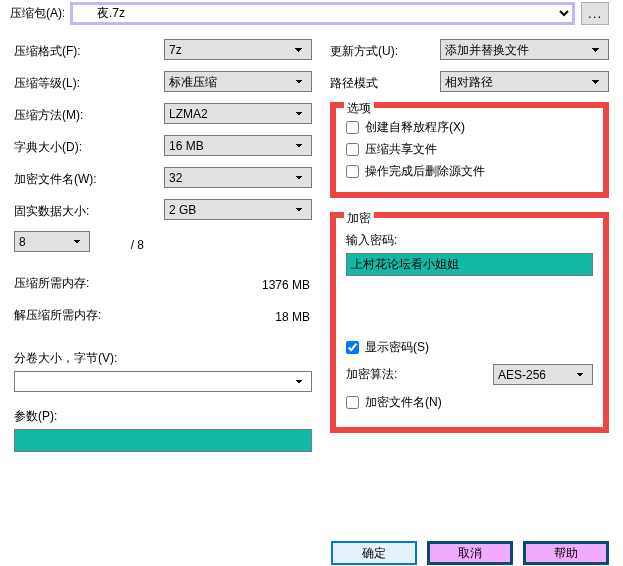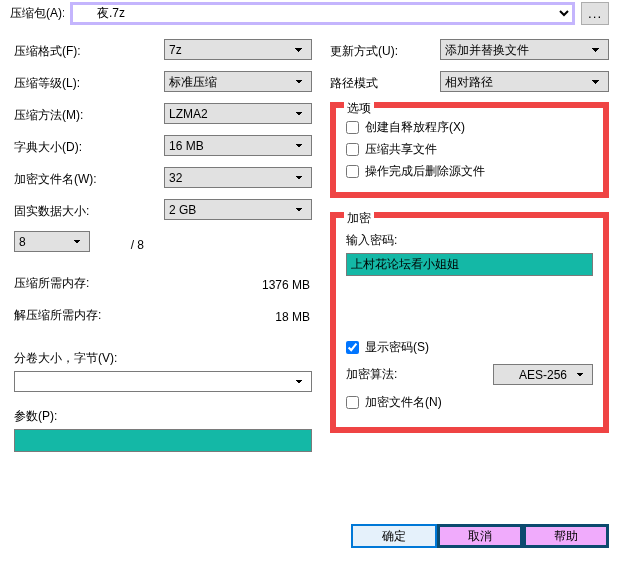--- a/index.html
+++ b/index.html
@@ -125,43 +125,42 @@
     border: 1px solid #7a7a7a;
     background: #e1e1e1;
     font: inherit;
     padding: 0 4px;
     appearance: none;
     background-image: linear-gradient(45deg, transparent 50%, #000 50%),
                       linear-gradient(135deg, #000 50%, transparent 50%);
     background-position: calc(100% - 12px) 8px, calc(100% - 8px) 8px;
     background-size: 4px 4px, 4px 4px;
     background-repeat: no-repeat;
-    text-align: center;
   }
   .section-label { margin: 8px 0 4px 0; }
   .combo-edit {
     width: 100%;
     height: 21px;
     border: 1px solid #7a7a7a;
     background: #fff;
     font: inherit;
     padding: 0 4px;
     appearance: none;
     background-image: linear-gradient(45deg, transparent 50%, #000 50%),
                       linear-gradient(135deg, #000 50%, transparent 50%);
     background-position: calc(100% - 12px) 8px, calc(100% - 8px) 8px;
     background-size: 4px 4px, 4px 4px;
     background-repeat: no-repeat;
   }
   .buttons {
     position: absolute;
-    bottom: 18px;
+    bottom: 1px;
     right: 14px;
     display: flex;
-    gap: 0;
+    gap: 10px;
   }
   .btn {
     width: 86px;
     height: 24px;
     background: #f0abfc;
     border: 3px solid #0c4a6e;
     font: inherit;
   }
   .btn.default {
     border: 2px solid #0078d7;

